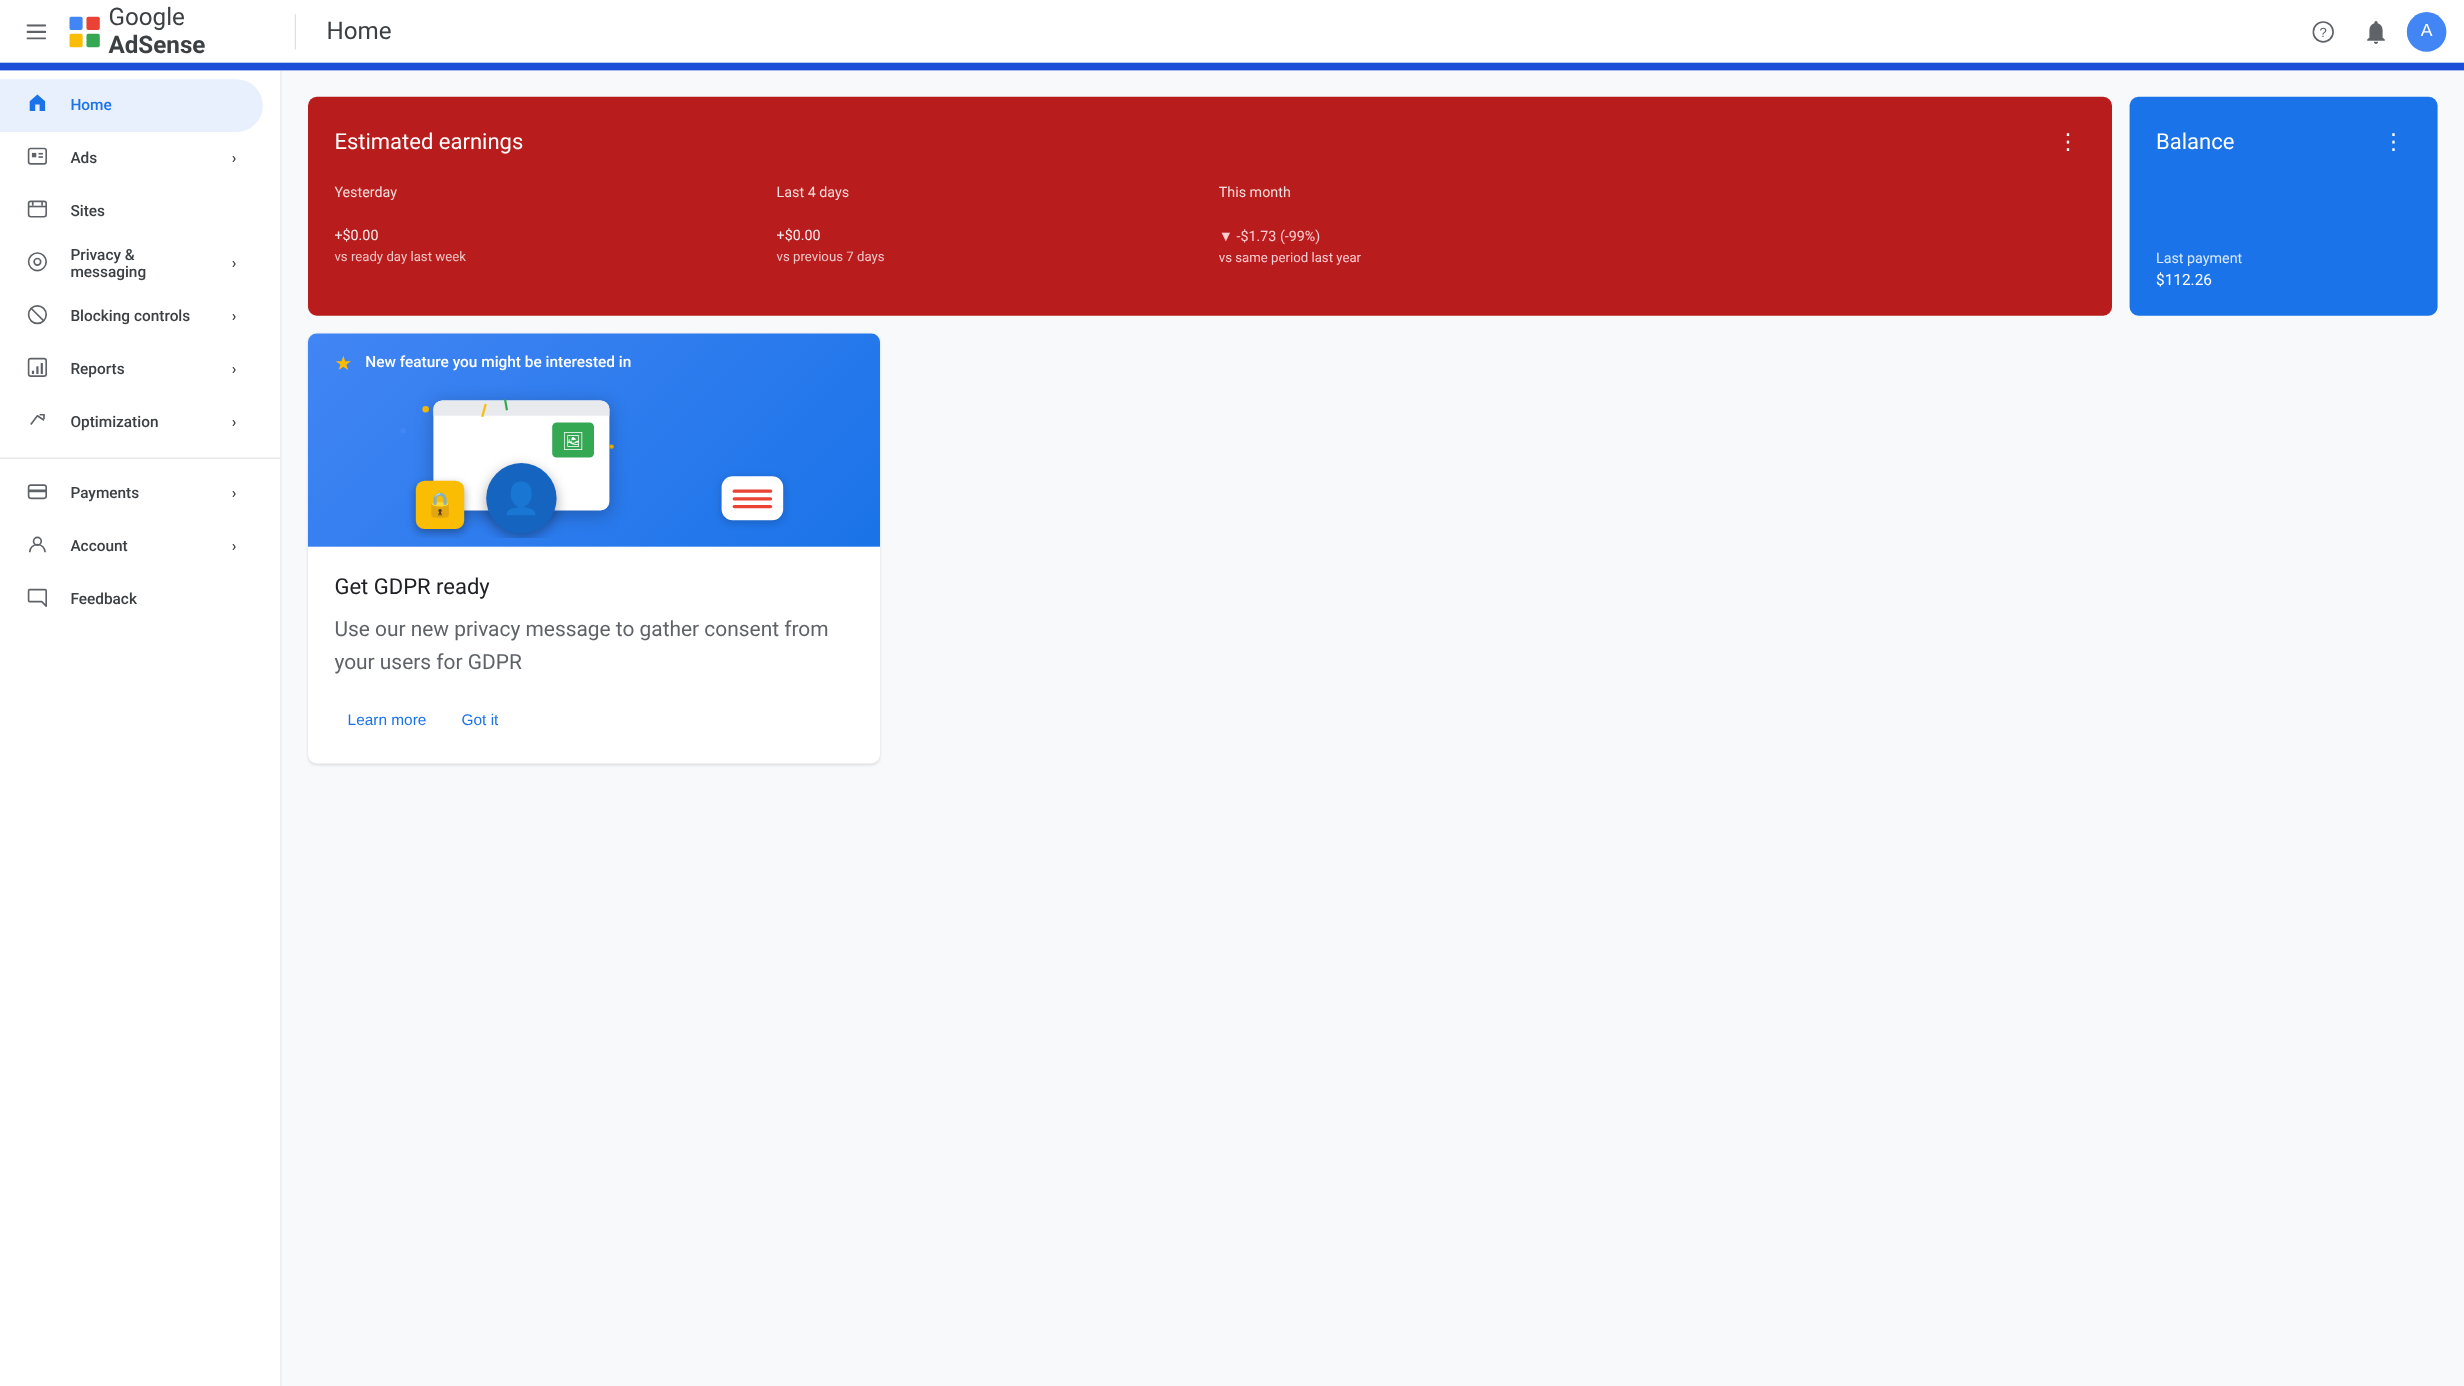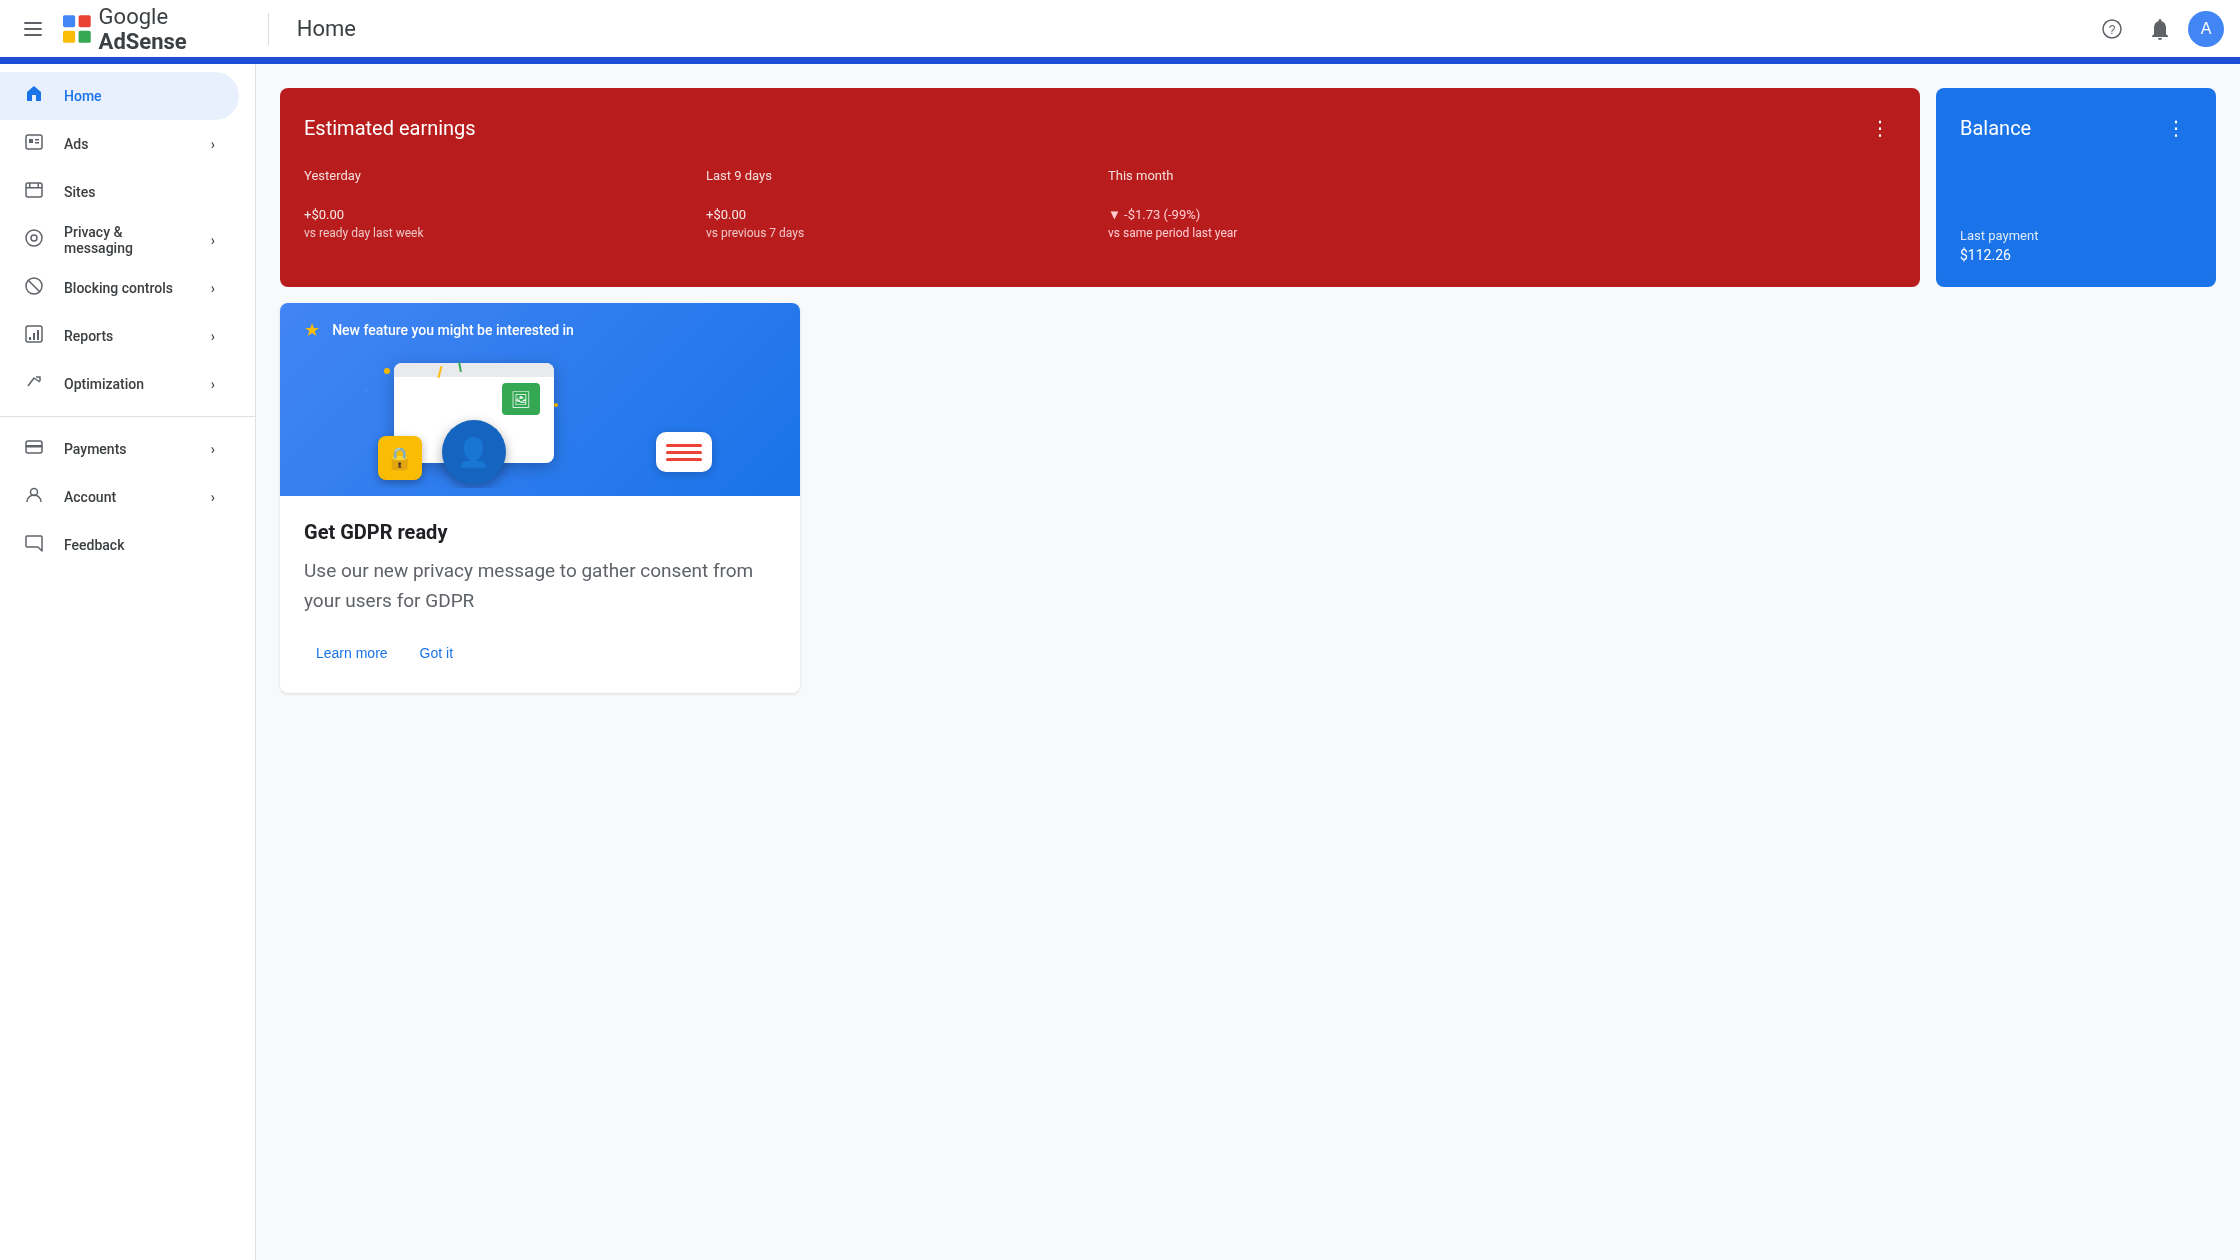--- a/index.html
+++ b/index.html
@@ -232,21 +232,21 @@
       justify-content: center;
       position: relative;
       overflow: hidden;
     }
 
     .feature-body {
       padding: 24px;
     }
     .feature-title {
       font-size: 20px;
-      font-weight: 700;
+      font-weight: 400;
       color: #202124;
       margin-bottom: 12px;
     }
     .feature-desc {
       font-size: 19px;
       color: #5f6368;
       line-height: 1.6;
       margin-bottom: 20px;
     }
     .feature-actions {
@@ -435,21 +435,21 @@
           <span class="card-title">Estimated earnings</span>
           <button class="more-btn">⋮</button>
         </div>
         <div class="earnings-cols">
           <div>
             <div class="earnings-col-header">Yesterday</div>
             <div class="earnings-value">+$0.00</div>
             <div class="earnings-change">vs ready day last week</div>
           </div>
           <div>
-            <div class="earnings-col-header">Last 9 days</div>
+            <div class="earnings-col-header">Last 4 days</div>
             <div class="earnings-value">+$0.00</div>
             <div class="earnings-change">vs previous 7 days</div>
           </div>
           <div>
             <div class="earnings-col-header">This month</div>
             <div class="earnings-value" style="color:#ffcdd2;">▼ -$1.73 (-99%)</div>
             <div class="earnings-change negative">vs same period last year</div>
           </div>
         </div>
       </div>

